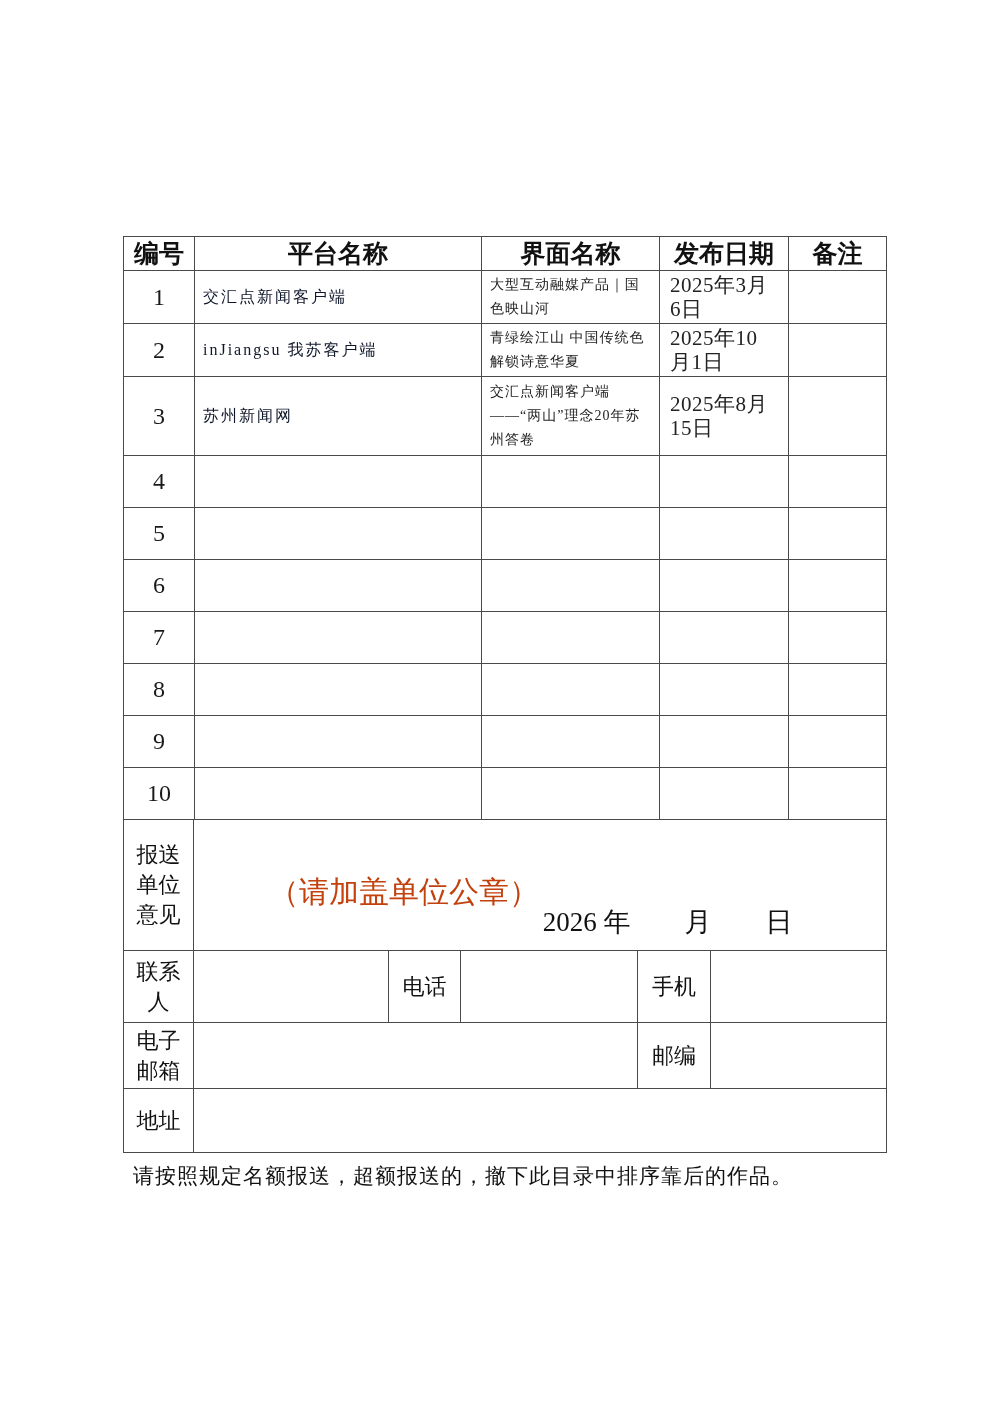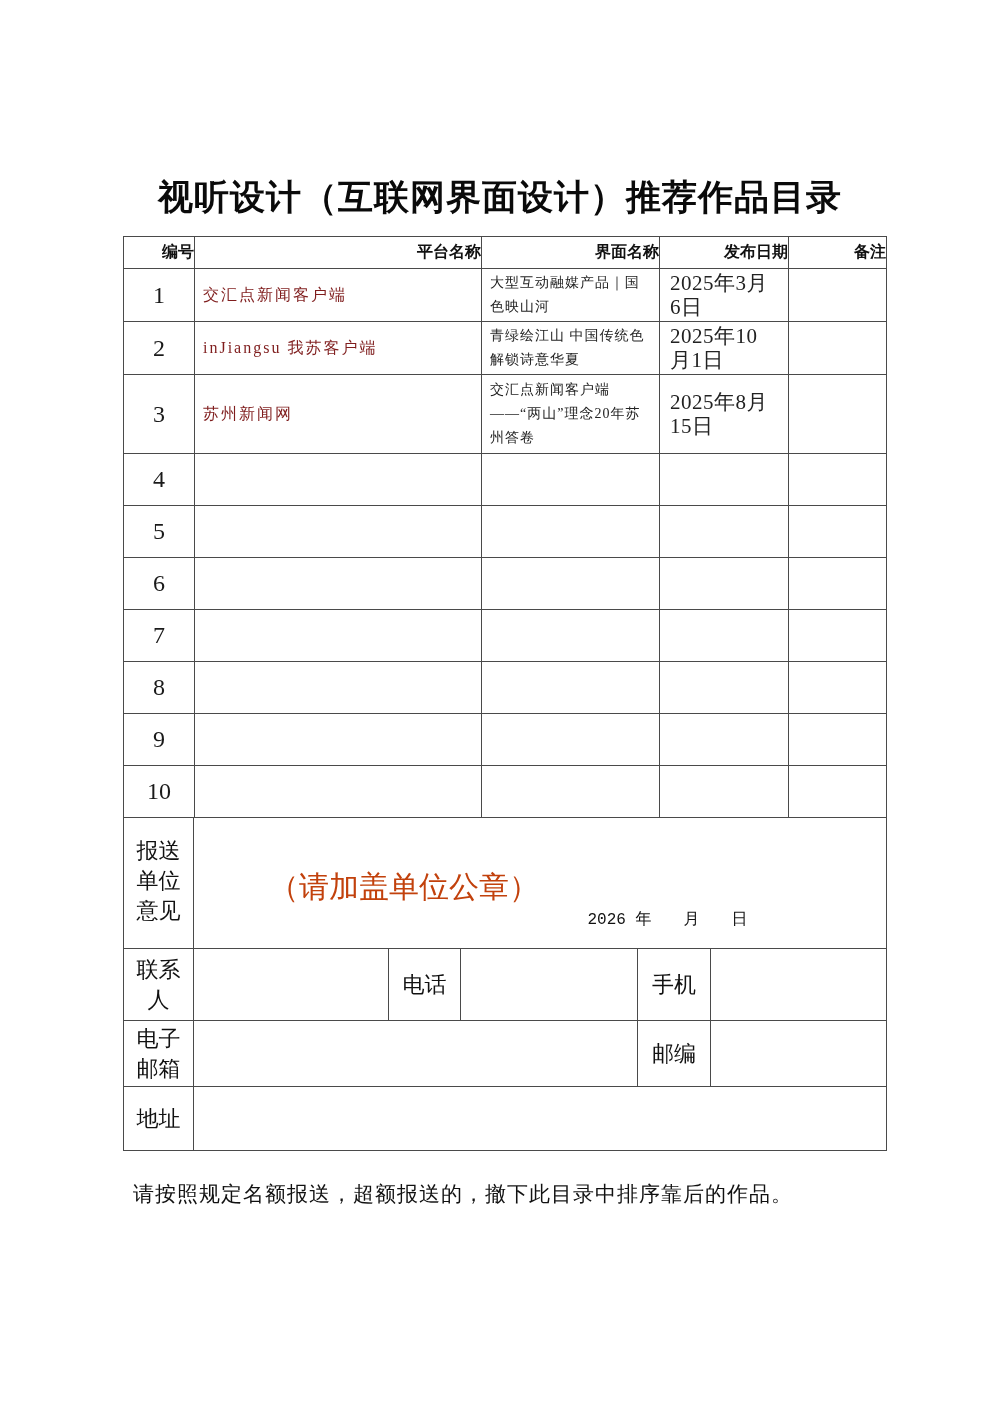--- a/index.html
+++ b/index.html
@@ -27,36 +27,36 @@
   td {
     border:1px solid #4a4a4a;
     vertical-align:middle;
     overflow:hidden;
   }
   
   .hdr td {
     height:32px;
     font-family:"Liberation Sans", sans-serif;
     font-weight:bold;
-    font-size:16px;
-    text-align:right;
+    font-size:25px;
+    text-align:center;
     color:#111;
   }
   .r-data td { height:52px; }
   .r-tall td { height:79px; }
   .cell-no {
     text-align:center;
     font-size:24px;
     color:#1a1a1a;
   }
   .cell-txt {
     font-size:16px;
     letter-spacing:2px;
     padding:2px 8px;
-    color:#7f1d1d;
+    color:#0f172a;
     line-height:22px;
   }
   .cell-if {
     font-size:14px;
     letter-spacing:1px;
     padding:2px 8px;
     color:#222;
     line-height:24px;
   }
   .cell-date {
@@ -68,56 +68,54 @@
   }
   
   .sub-table { margin-top:-1px; }
   .lbl {
     text-align:center;
     font-size:22px;
     color:#111;
     line-height:30px;
     padding:0 10px;
   }
-  .r-opinion td { height:131px;font-family:Liberation Mono, monospace; }
+  .r-opinion td { height:131px; }
   .r-contact td { height:72px; }
   .r-email td { height:66px; }
   .r-addr td { height:64px; }
   .opinion-cell { vertical-align:bottom; padding-bottom:12px; }
   .stamp-line {
     padding-left:75px;
     font-size:30px;
     line-height:31px;
     color:#c2410c;
   }
   .date-line {
     text-align:center;
     padding-left:255px;
-    font-size:16px;
+    font-size:27px;
     line-height:31px;
     color:#111;
   }
   
   .footer-notes {
     position:absolute;
     left:133px; top:1158px;
     width:760px;
     font-size:21px;
     letter-spacing:1px;
     line-height:36px;
     color:#111;
-    margin-top:18px;
   }
 </style>
 </head>
 <body>
 
 <div class="page">
 
-  <div class="doc-title">视听设计（互联网界面设计）推荐作品目录</div>
 
   <div class="tables-wrap">
 
     <table>
       <colgroup>
         <col style="width:71px">
           <col style="width:287px">
           <col style="width:178px">
           <col style="width:129px">
           <col style="width:98px">

